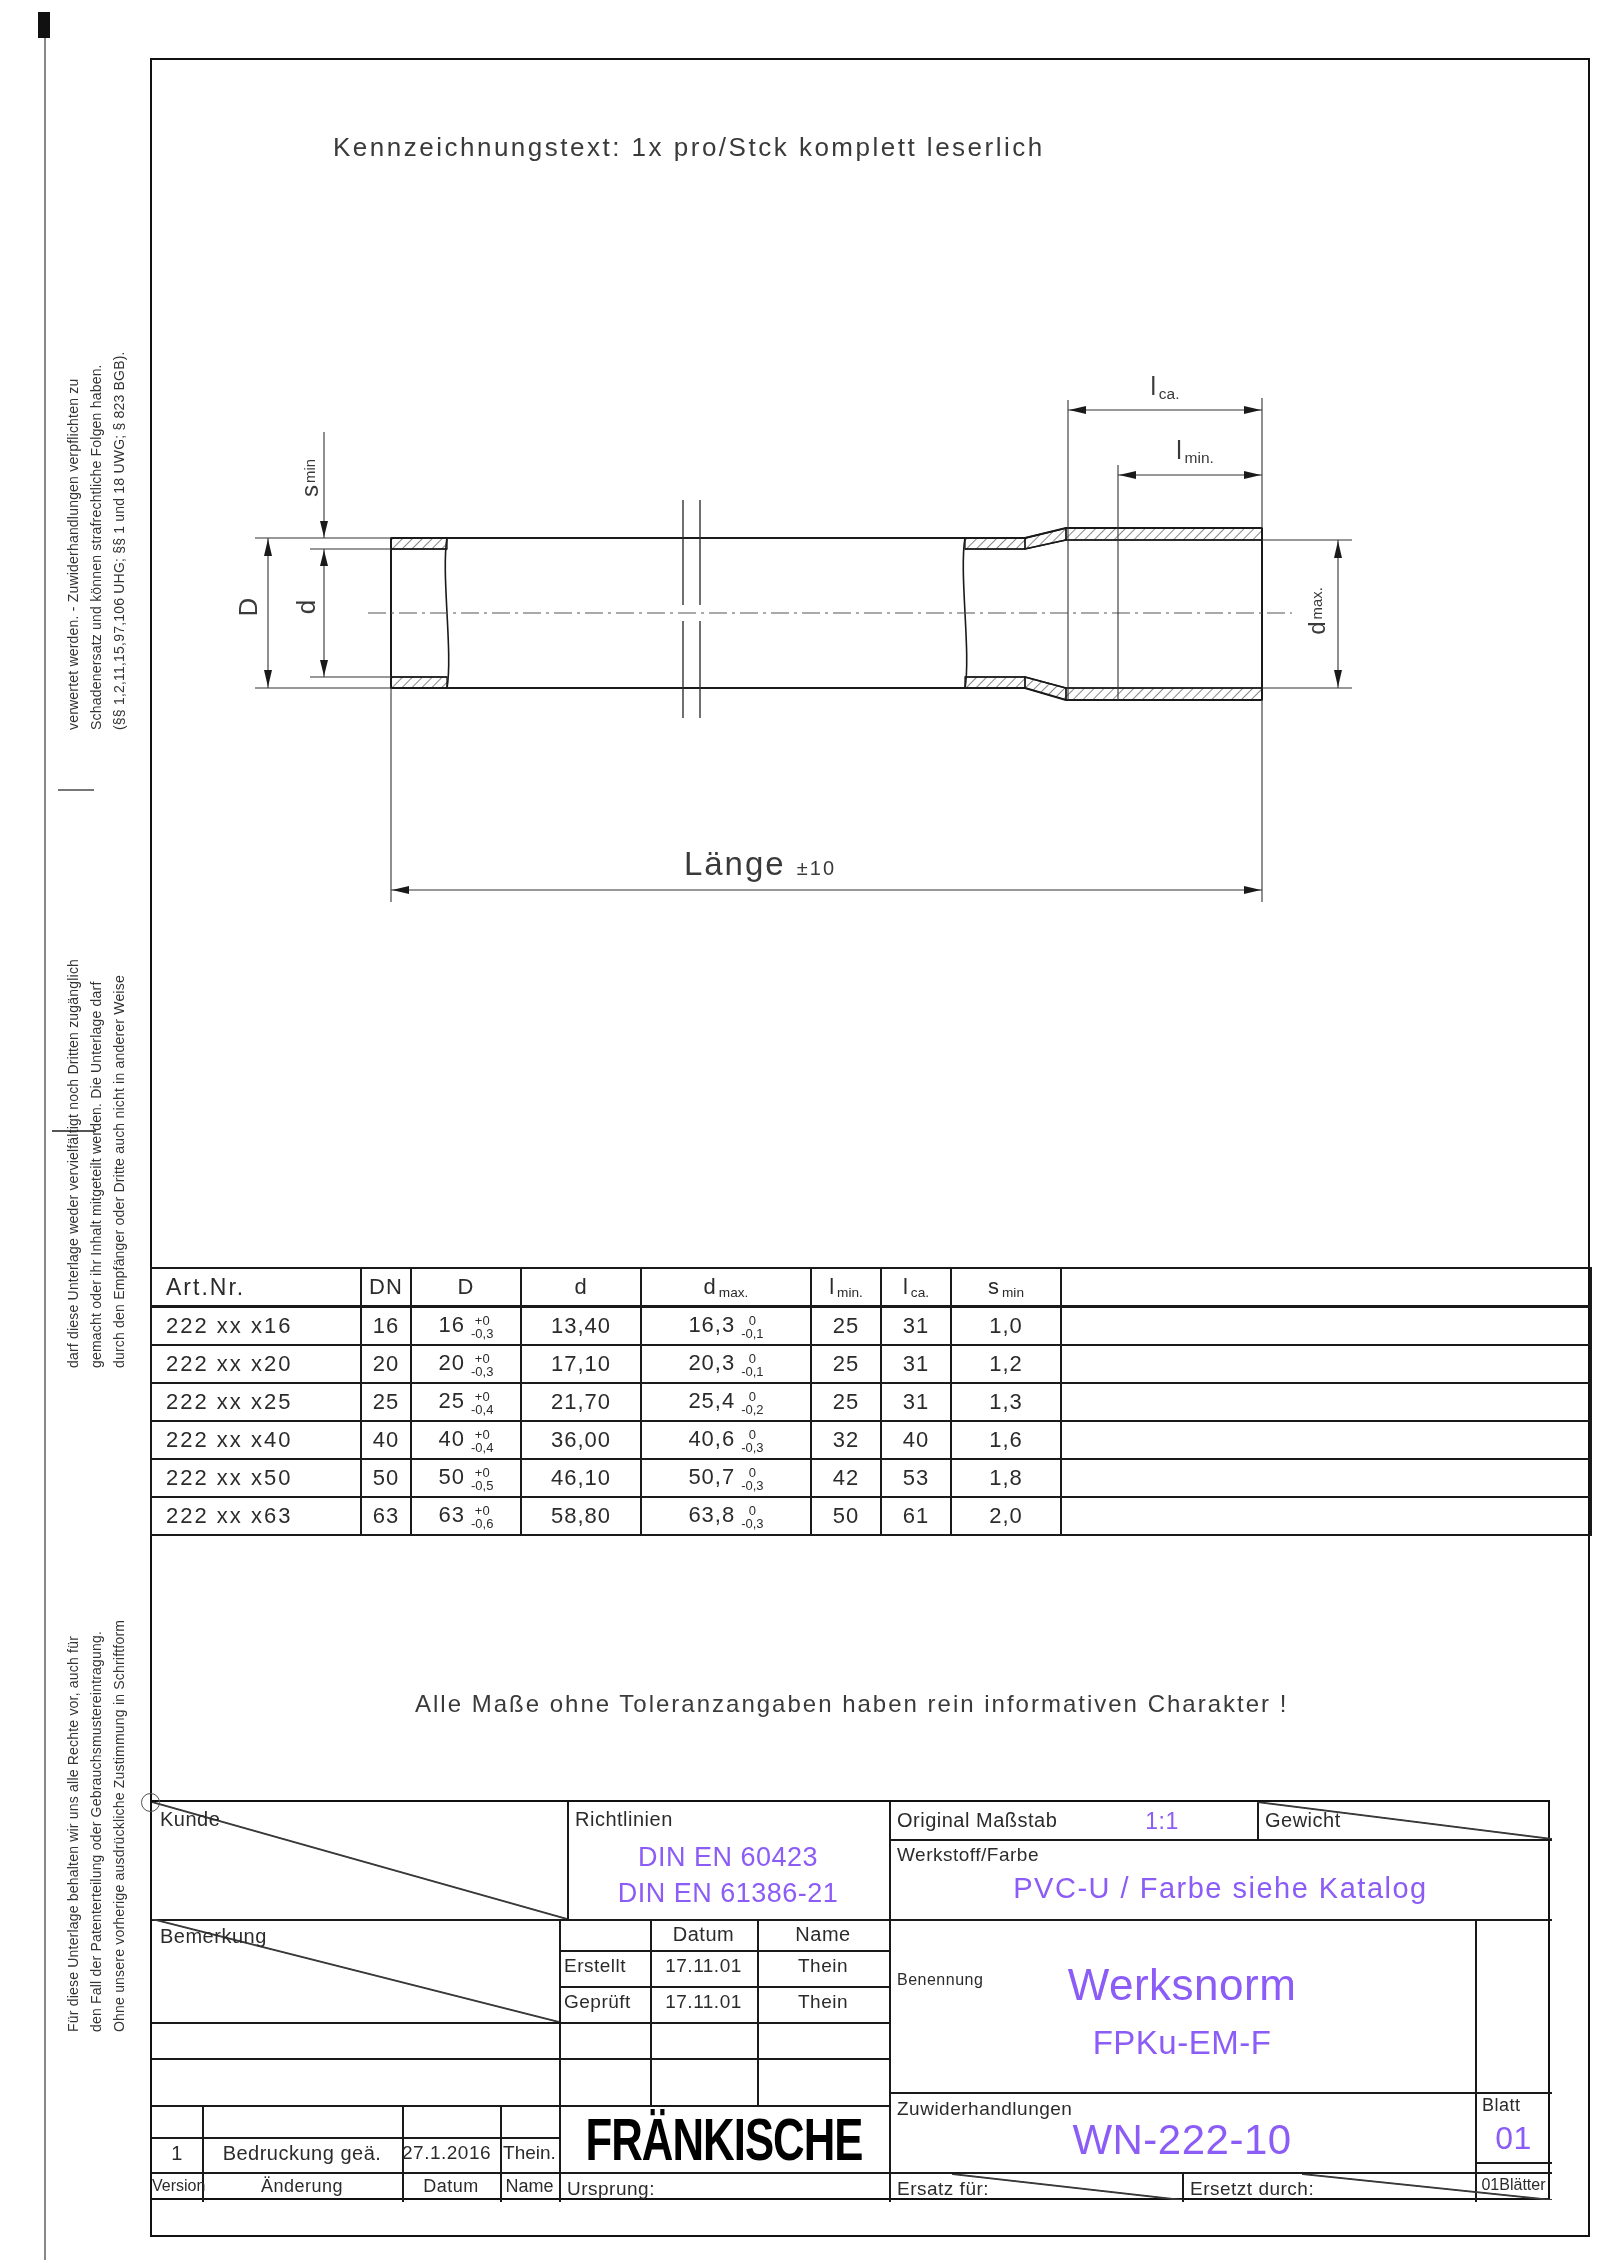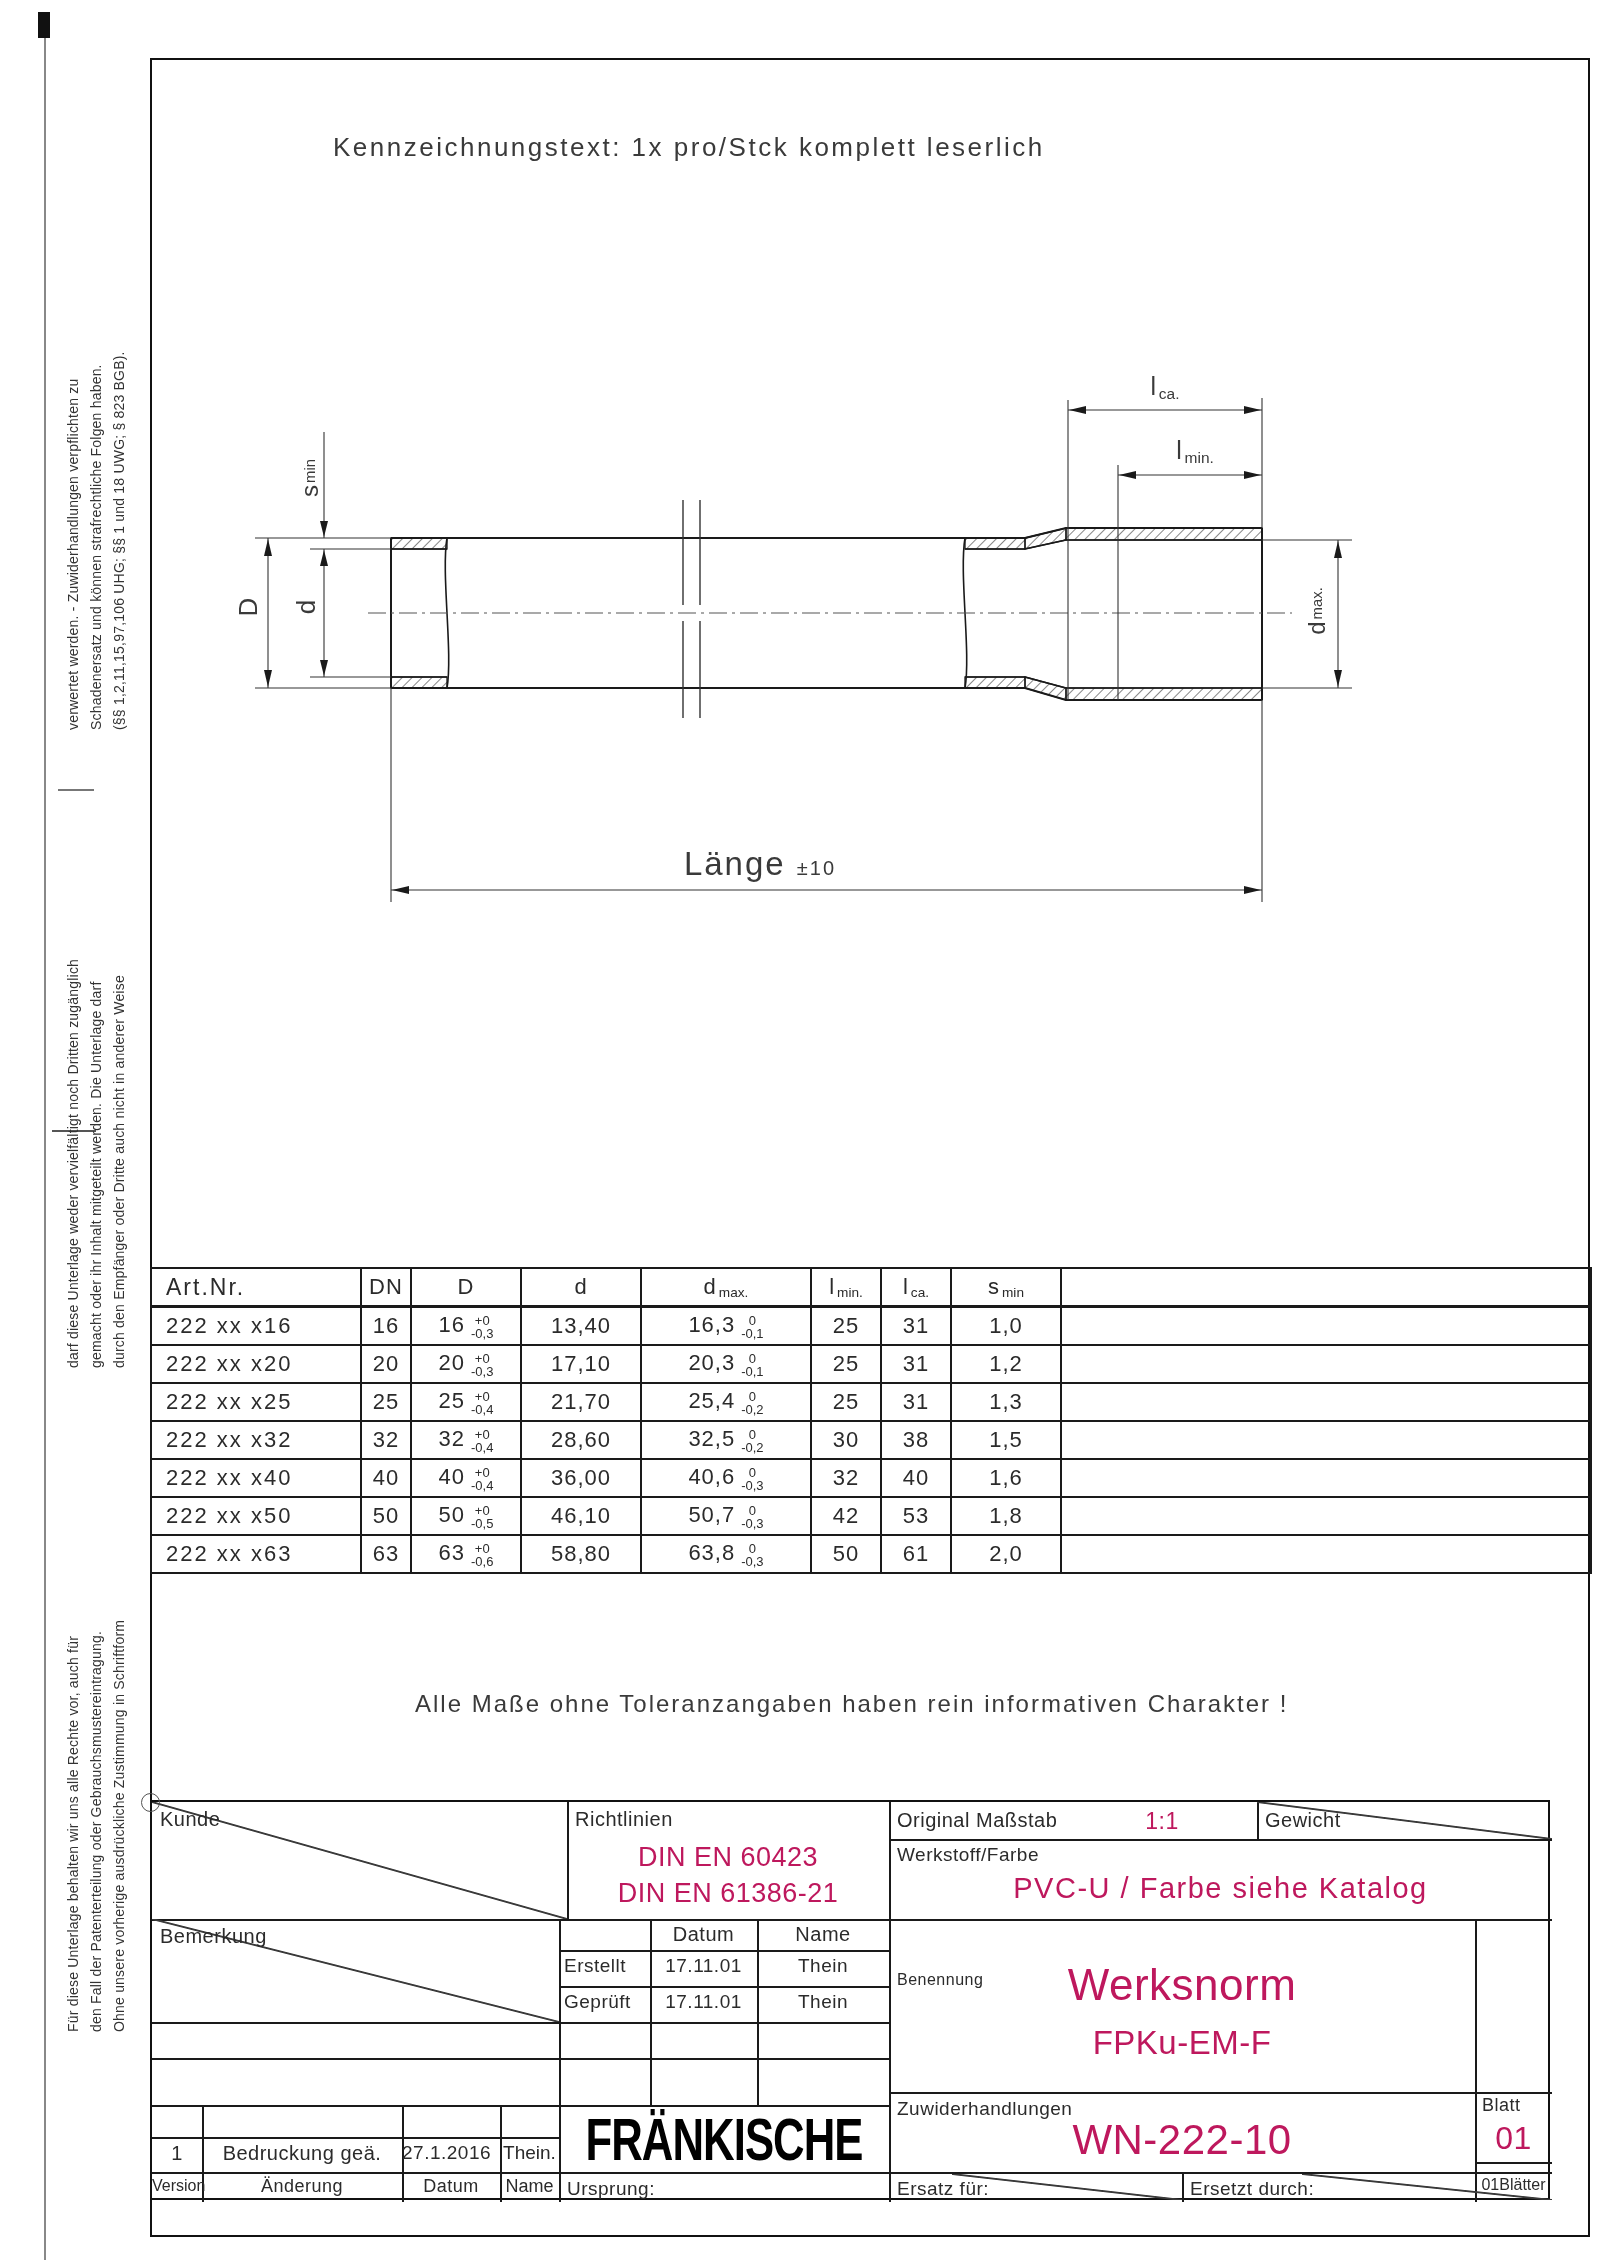--- a/index.html
+++ b/index.html
@@ -17,21 +17,21 @@
   #dtable{position:absolute;left:150px;top:1267px;border-collapse:collapse;table-layout:fixed;z-index:2;padding-left:12px;}
   #dtable td,#dtable th{border:2px solid #1a1a1a;height:36px;font-size:22px;font-weight:normal;color:#2b2b2b;padding:0;letter-spacing:1px;white-space:nowrap;}
   #dtable thead th{border-bottom:3px solid #1a1a1a;}
   #dtable .l{text-align:left;padding-left:14px;letter-spacing:2px;}
   #dtable .c{text-align:center;}
   .tol{display:inline-flex;flex-direction:column;justify-content:center;font-size:13px;line-height:13px;margin-left:6px;vertical-align:middle;letter-spacing:0;}
   .tol i{font-style:normal;}
   
   #tblock{position:absolute;left:150px;top:1800px;width:1400px;height:400px;border:2.5px solid #111;box-sizing:border-box;z-index:2;}
   #tblock .lbl{font-size:20px;letter-spacing:0.5px;}
-  .big{color:#be185d;letter-spacing:2px;}
+  .big{color:#8b5cf6;letter-spacing:2px;}
   #logo{position:absolute;left:407px;top:303px;width:330px;height:67px;display:flex;align-items:center;justify-content:center;font-weight:800;font-size:46px;color:#000;letter-spacing:-1px;transform:scale(0.95,1.3);}
   #frame{position:absolute;left:150px;top:58px;width:1440px;height:2179px;border:2.5px solid #111;box-sizing:border-box;z-index:0;}
   svg{position:absolute;left:0;top:0;z-index:1;}
 </style>
 </head>
 <body>
 
 <div class="abs" style="left:44px;top:14px;width:2px;height:2246px;background:#888;"></div>
 <div class="abs" style="left:38px;top:12px;width:12px;height:26px;background:#111;"></div>
 <div class="abs" style="left:58px;top:789px;width:36px;height:2px;background:#777;"></div>
@@ -237,37 +237,20 @@
             <i>-0,4</i>
           </span></td>
     <td class="c">21,70</td>
     <td class="c"><span>25,4</span><span class="tol">
             <i>0</i>
             <i>-0,2</i>
           </span></td>
     <td class="c">25</td>
     <td class="c">31</td>
     <td class="c">1,3</td>
-    <td></td>
-  </tr>
-  <tr>
-    <td class="l">222 xx x32</td>
-    <td class="c">32</td>
-    <td class="c"><span>32</span><span class="tol">
-            <i>+0</i>
-            <i>-0,4</i>
-          </span></td>
-    <td class="c">28,60</td>
-    <td class="c"><span>32,5</span><span class="tol">
-            <i>0</i>
-            <i>-0,2</i>
-          </span></td>
-    <td class="c">30</td>
-    <td class="c">38</td>
-    <td class="c">1,5</td>
     <td></td>
   </tr>
   <tr>
     <td class="l">222 xx x40</td>
     <td class="c">40</td>
     <td class="c"><span>40</span><span class="tol">
             <i>+0</i>
             <i>-0,4</i>
           </span></td>
     <td class="c">36,00</td>

